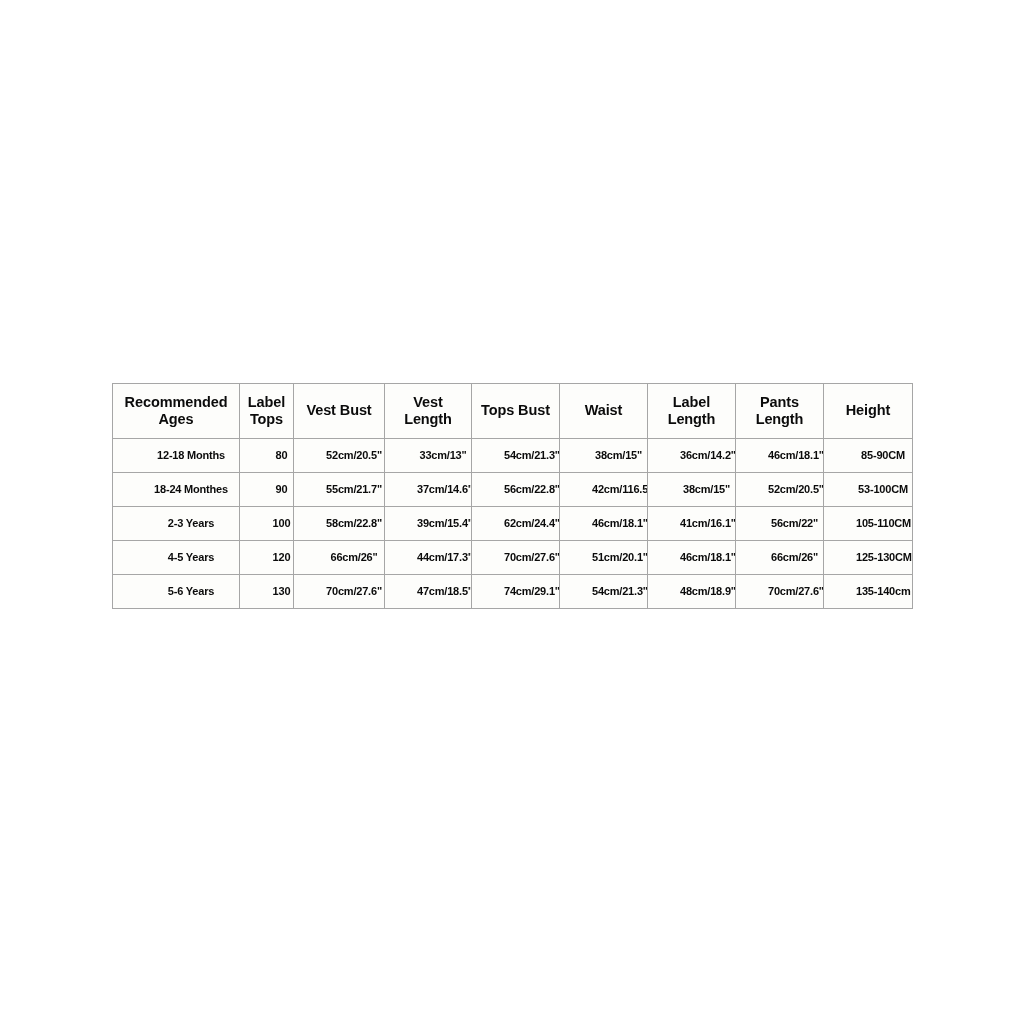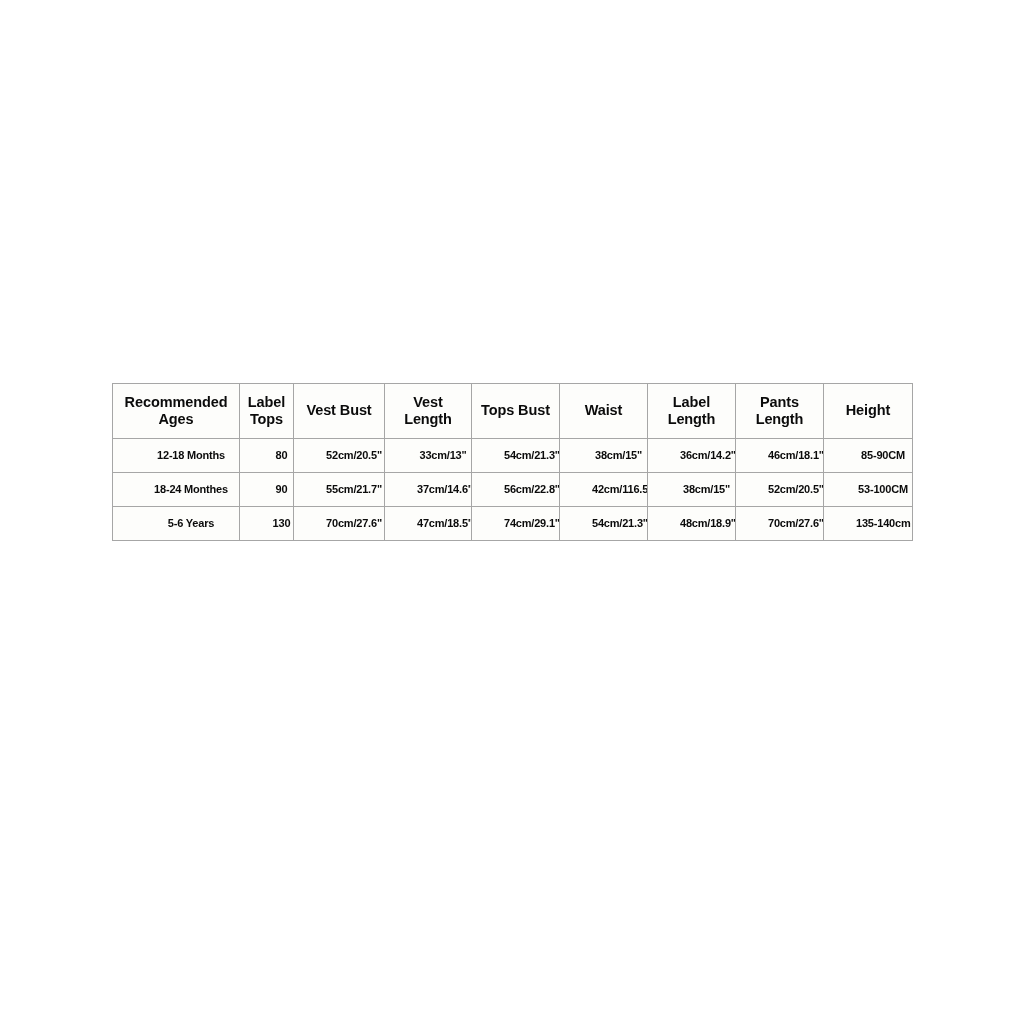--- a/index.html
+++ b/index.html
@@ -140,20 +140,42 @@
         <td>90</td>
         <td>55cm/21.7"</td>
         <td>37cm/14.6"</td>
         <td>56cm/22.8"</td>
         <td>42cm/116.5"</td>
         <td>38cm/15"</td>
         <td>52cm/20.5"</td>
         <td>53-100CM</td>
       </tr>
       <tr>
+        <td>2-3 Years</td>
+        <td>100</td>
+        <td>58cm/22.8"</td>
+        <td>39cm/15.4"</td>
+        <td>62cm/24.4"</td>
+        <td>46cm/18.1"</td>
+        <td>41cm/16.1"</td>
+        <td>56cm/22"</td>
+        <td>105-110CM</td>
+      </tr>
+      <tr>
+        <td>4-5 Years</td>
+        <td>120</td>
+        <td>66cm/26"</td>
+        <td>44cm/17.3"</td>
+        <td>70cm/27.6"</td>
+        <td>51cm/20.1"</td>
+        <td>46cm/18.1"</td>
+        <td>66cm/26"</td>
+        <td>125-130CM</td>
+      </tr>
+      <tr>
         <td>5-6 Years</td>
         <td>130</td>
         <td>70cm/27.6"</td>
         <td>47cm/18.5"</td>
         <td>74cm/29.1"</td>
         <td>54cm/21.3"</td>
         <td>48cm/18.9"</td>
         <td>70cm/27.6"</td>
         <td>135-140cm</td>
       </tr>

